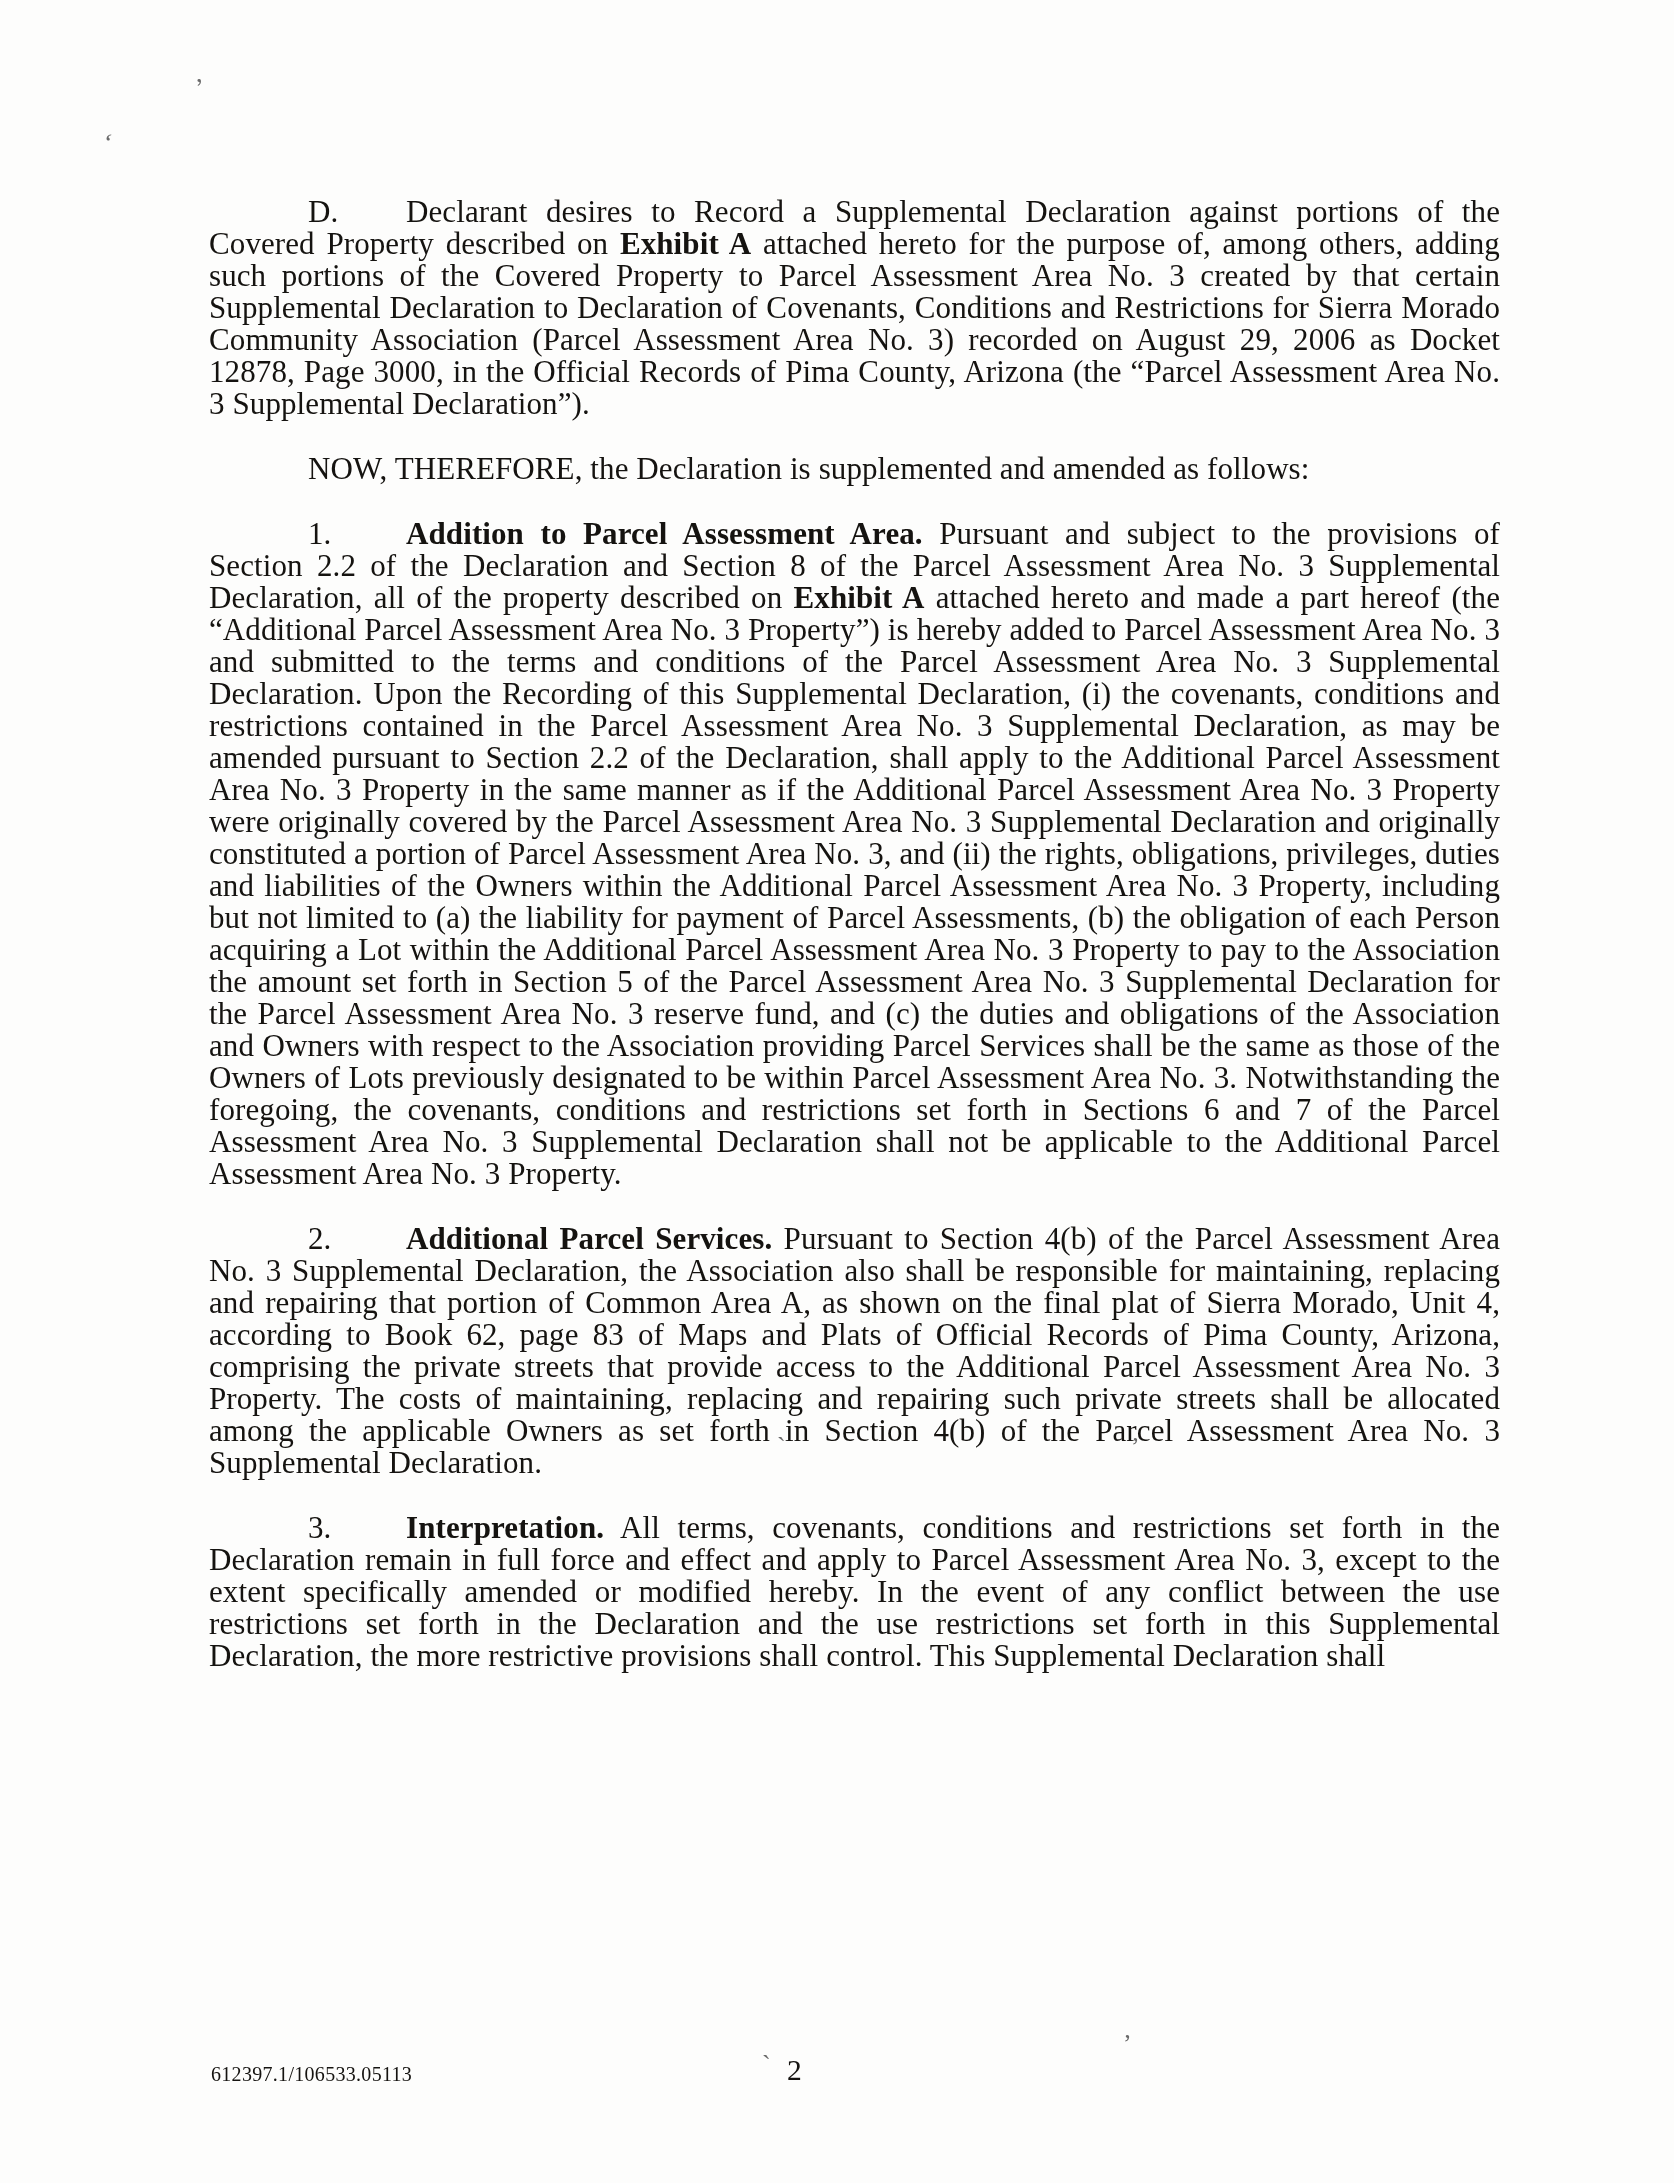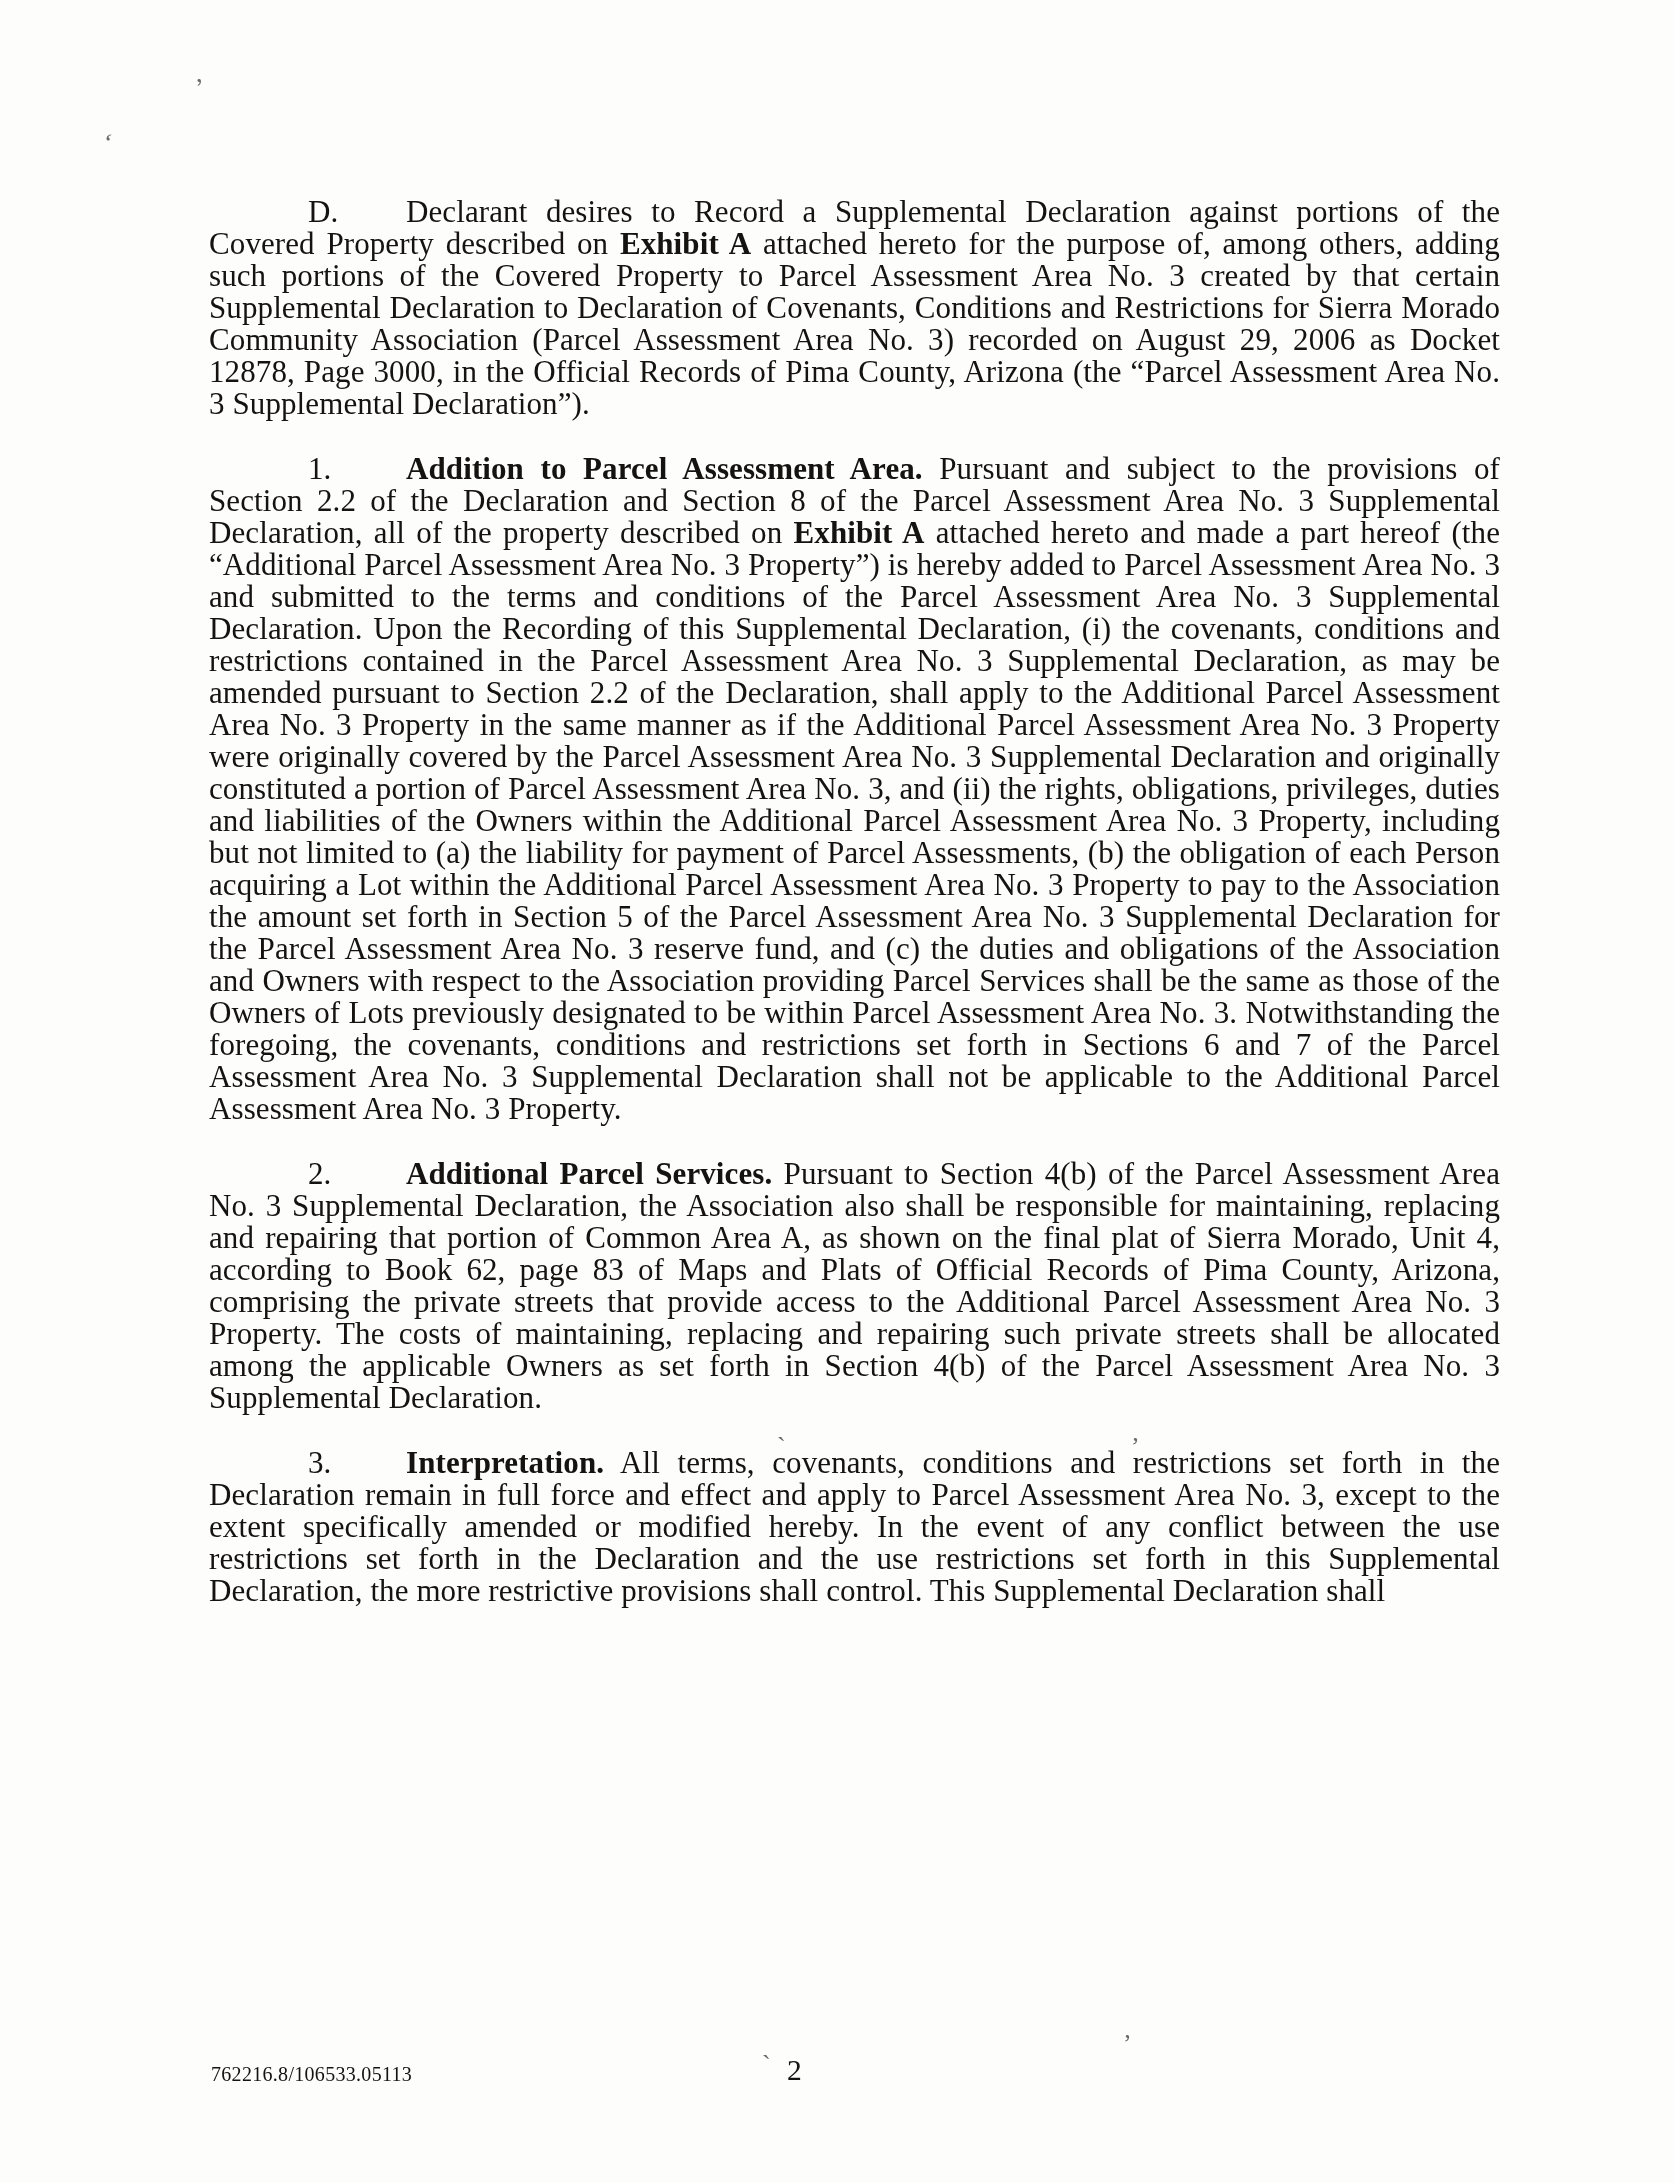--- a/index.html
+++ b/index.html
@@ -67,30 +67,31 @@
 </style>
 </head>
 <body>
 
 <div class="page">
 
   <div class="content">
 
     <p><span class="pnum">D.</span><span>Declarant desires to Record a Supplemental Declaration against portions of the Covered Property described on </span><b>Exhibit A</b><span> attached hereto for the purpose of, among others, adding such portions of the Covered Property to Parcel Assessment Area No. 3 created by that certain Supplemental Declaration to Declaration of Covenants, Conditions and Restrictions for Sierra Morado Community Association (Parcel Assessment Area No. 3) recorded on August 29, 2006 as Docket 12878, Page 3000, in the Official Records of Pima County, Arizona (the “Parcel Assessment Area No. 3 Supplemental Declaration”).</span></p>
 
+    <p>NOW, THEREFORE, the Declaration is supplemented and amended as follows:</p>
 
     <p><span class="pnum">1.</span><b class="hu">Addition to Parcel Assessment Area.</b><span>  Pursuant and subject to the provisions of Section 2.2 of the Declaration and Section 8 of the Parcel Assessment Area No. 3 Supplemental Declaration, all of the property described on </span><b>Exhibit A</b><span> attached hereto and made a part hereof (the “Additional Parcel Assessment Area No. 3 Property”) is hereby added to Parcel Assessment Area No. 3 and submitted to the terms and conditions of the Parcel Assessment Area No. 3 Supplemental Declaration.  Upon the Recording of this Supplemental Declaration, (i) the covenants, conditions and restrictions contained in the Parcel Assessment Area No. 3 Supplemental Declaration, as may be amended pursuant to Section 2.2 of the Declaration, shall apply to the Additional Parcel Assessment Area No. 3 Property in the same manner as if the Additional Parcel Assessment Area No. 3 Property were originally covered by the Parcel Assessment Area No. 3 Supplemental Declaration and originally constituted a portion of Parcel Assessment Area No. 3, and (ii) the rights, obligations, privileges, duties and liabilities of the Owners within the Additional Parcel Assessment Area No. 3 Property, including but not limited to (a) the liability for payment of Parcel Assessments, (b) the obligation of each Person acquiring a Lot within the Additional Parcel Assessment Area No. 3 Property to pay to the Association the amount set forth in Section 5 of the Parcel Assessment Area No. 3 Supplemental Declaration for the Parcel Assessment Area No. 3 reserve fund, and (c) the duties and obligations of the Association and Owners with respect to the Association providing Parcel Services shall be the same as those of the Owners of Lots previously designated to be within Parcel Assessment Area No. 3.  Notwithstanding the foregoing, the covenants, conditions and restrictions set forth in Sections 6 and 7 of the Parcel Assessment Area No. 3 Supplemental Declaration shall not be applicable to the Additional Parcel Assessment Area No. 3 Property.</span></p>
 
     <p><span class="pnum">2.</span><b class="hu">Additional Parcel Services.</b><span>  Pursuant to Section 4(b) of the Parcel Assessment Area No. 3 Supplemental Declaration, the Association also shall be responsible for maintaining, replacing and repairing that portion of Common Area A, as shown on the final plat of Sierra Morado, Unit 4, according to Book 62, page 83 of Maps and Plats of Official Records of Pima County, Arizona, comprising the private streets that provide access to the Additional Parcel Assessment Area No. 3 Property.  The costs of maintaining, replacing and repairing such private streets shall be allocated among the applicable Owners as set forth in Section 4(b) of the Parcel Assessment Area No. 3 Supplemental Declaration.</span></p>
 
     <p><span class="pnum">3.</span><b class="hu">Interpretation.</b><span>  All terms, covenants, conditions and restrictions set forth in the Declaration remain in full force and effect and apply to Parcel Assessment Area No. 3, except to the extent specifically amended or modified hereby.  In the event of any conflict between the use restrictions set forth in the Declaration and the use restrictions set forth in this Supplemental Declaration, the more restrictive provisions shall control.  This Supplemental Declaration shall</span></p>
 
   </div>
 
-  <div class="footer-left">762216.8/106533.05113</div>
+  <div class="footer-left">612397.1/106533.05113</div>
   <div class="footer-page">2</div>
 
   <span class="art art0">’</span>
   <span class="art art1">‘</span>
   <span class="art art2">ˋ</span>
   <span class="art art3">’</span>
   <span class="art art4">`</span>
   <span class="art art5">’</span>
 
 </div>

